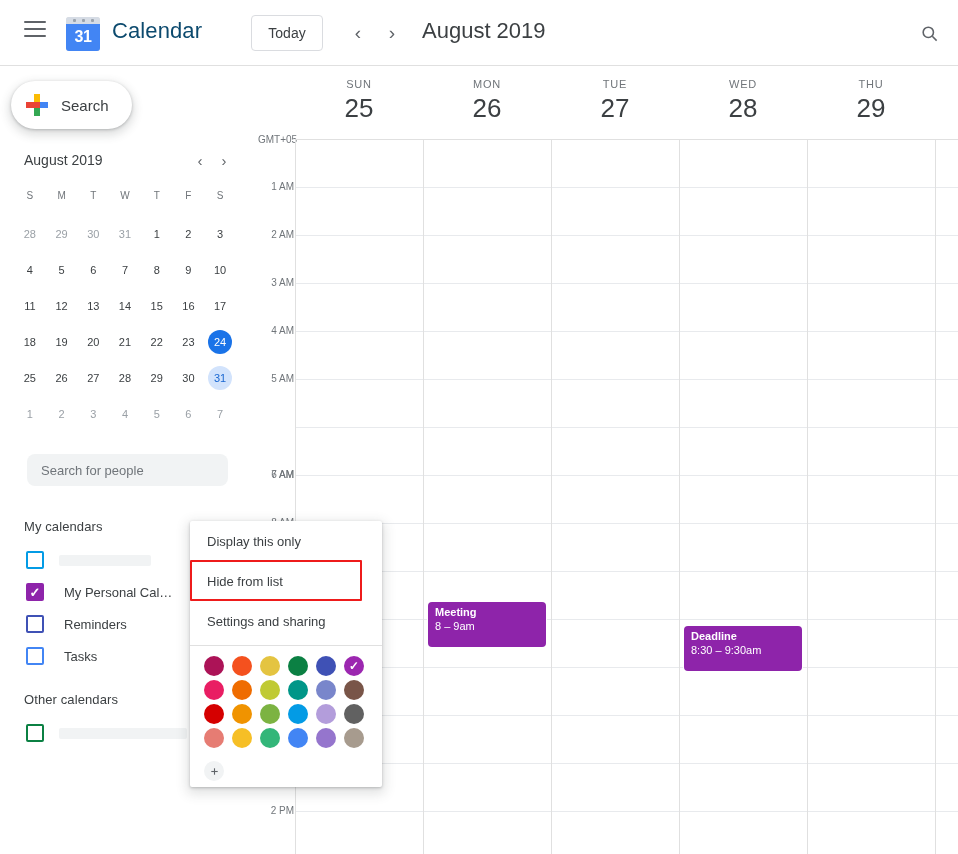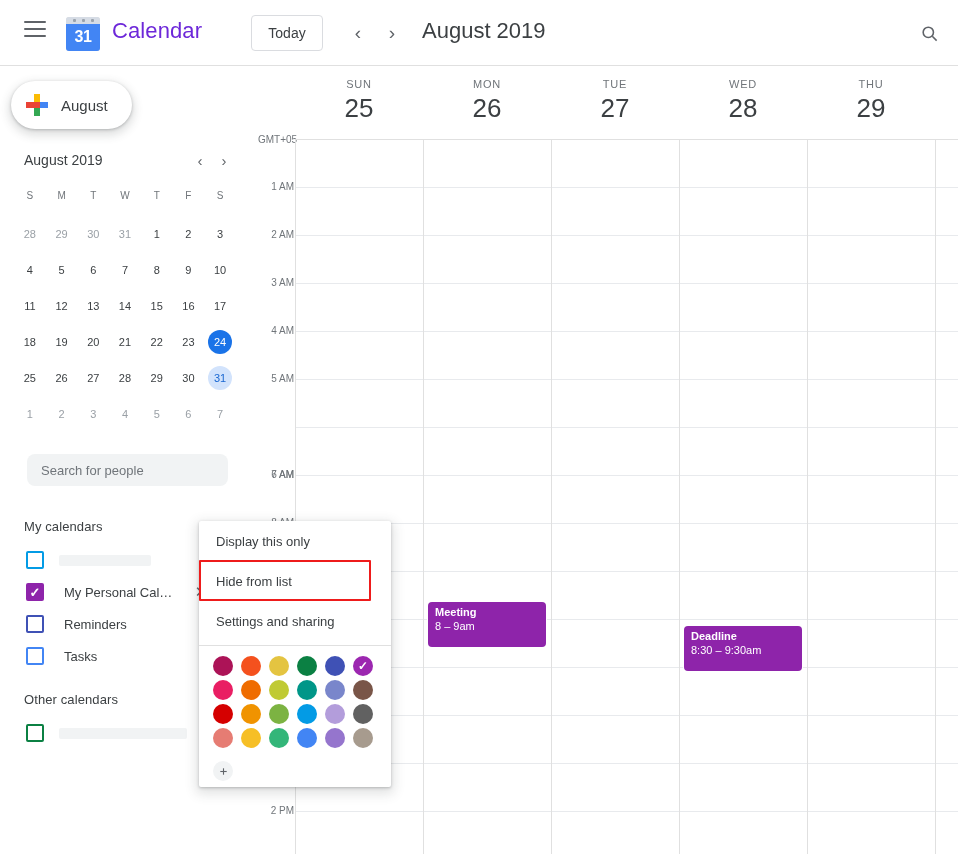--- a/index.html
+++ b/index.html
@@ -46,21 +46,21 @@
   .gcal-icon .top-strip i:nth-child(3) { left: 25px; }
   .gcal-icon .body {
     height: 27px; background: #4285f4;
     color: #fff; font-size: 16px; font-weight: 700;
     display: flex; align-items: center; justify-content: center;
     letter-spacing: -0.5px;
     padding-bottom: 2px;
   }
   .app-title {
     position: absolute; left: 112px; top: 18px;
-    font-size: 22px; color: #6d28d9; font-weight: 400;
+    font-size: 22px; color: #0c4a6e; font-weight: 400;
     letter-spacing: 0.1px;
   }
   .today-btn {
     position: absolute; left: 251px; top: 15px;
     width: 72px; height: 36px;
     border: 1px solid #dadce0; border-radius: 4px;
     background: #fff; color: #3c4043;
     font-size: 14px; font-family: inherit;
     cursor: pointer;
     display: flex; align-items: center; justify-content: center;
@@ -219,21 +219,21 @@
   .event {
     position: absolute; border-radius: 4px; padding: 4px 6px 2px 7px;
     color: #fff; overflow: hidden; cursor: pointer;
     box-shadow: 0 0 0 1px #fff;
   }
   .ev-title { font-size: 11px; font-weight: 700; line-height: 13px; white-space: nowrap; }
   .ev-time { font-size: 11px; font-weight: 400; line-height: 14px; white-space: nowrap; }
 
   
   .ctxmenu {
-    position: absolute; left: 199px; top: 521px;
+    position: absolute; left: 190px; top: 521px;
     width: 192px; height: 266px;
     background: #fff;
     box-shadow: 0 1px 3px rgba(60,64,67,.3), 0 4px 12px 3px rgba(60,64,67,.15);
     border-radius: 2px;
     z-index: 50;
   }
   .ctxitem {
     height: 40px; display: flex; align-items: center;
     padding-left: 17px; font-size: 13px; color: #3c4043; cursor: pointer;
   }
@@ -319,21 +319,21 @@
 
   <div class="sidebar">
     <div class="create-btn">
       <div class="gplus">
         <b class="pr"></b>
           <b class="pb"></b>
           <b class="py"></b>
           <b class="pg"></b>
           <b class="pc"></b>
       </div>
-      <span class="create-label">August</span>
+      <span class="create-label">Search</span>
     </div>
 
     <div class="mini">
       <div class="mini-head">
         <div class="mini-month">August 2019</div>
         <div class="mini-arrow">‹</div>
         <div class="mini-arrow">›</div>
       </div>
       <div class="mini-grid" id="mini-dow-row">
           <div class="mini-dow">S</div>

